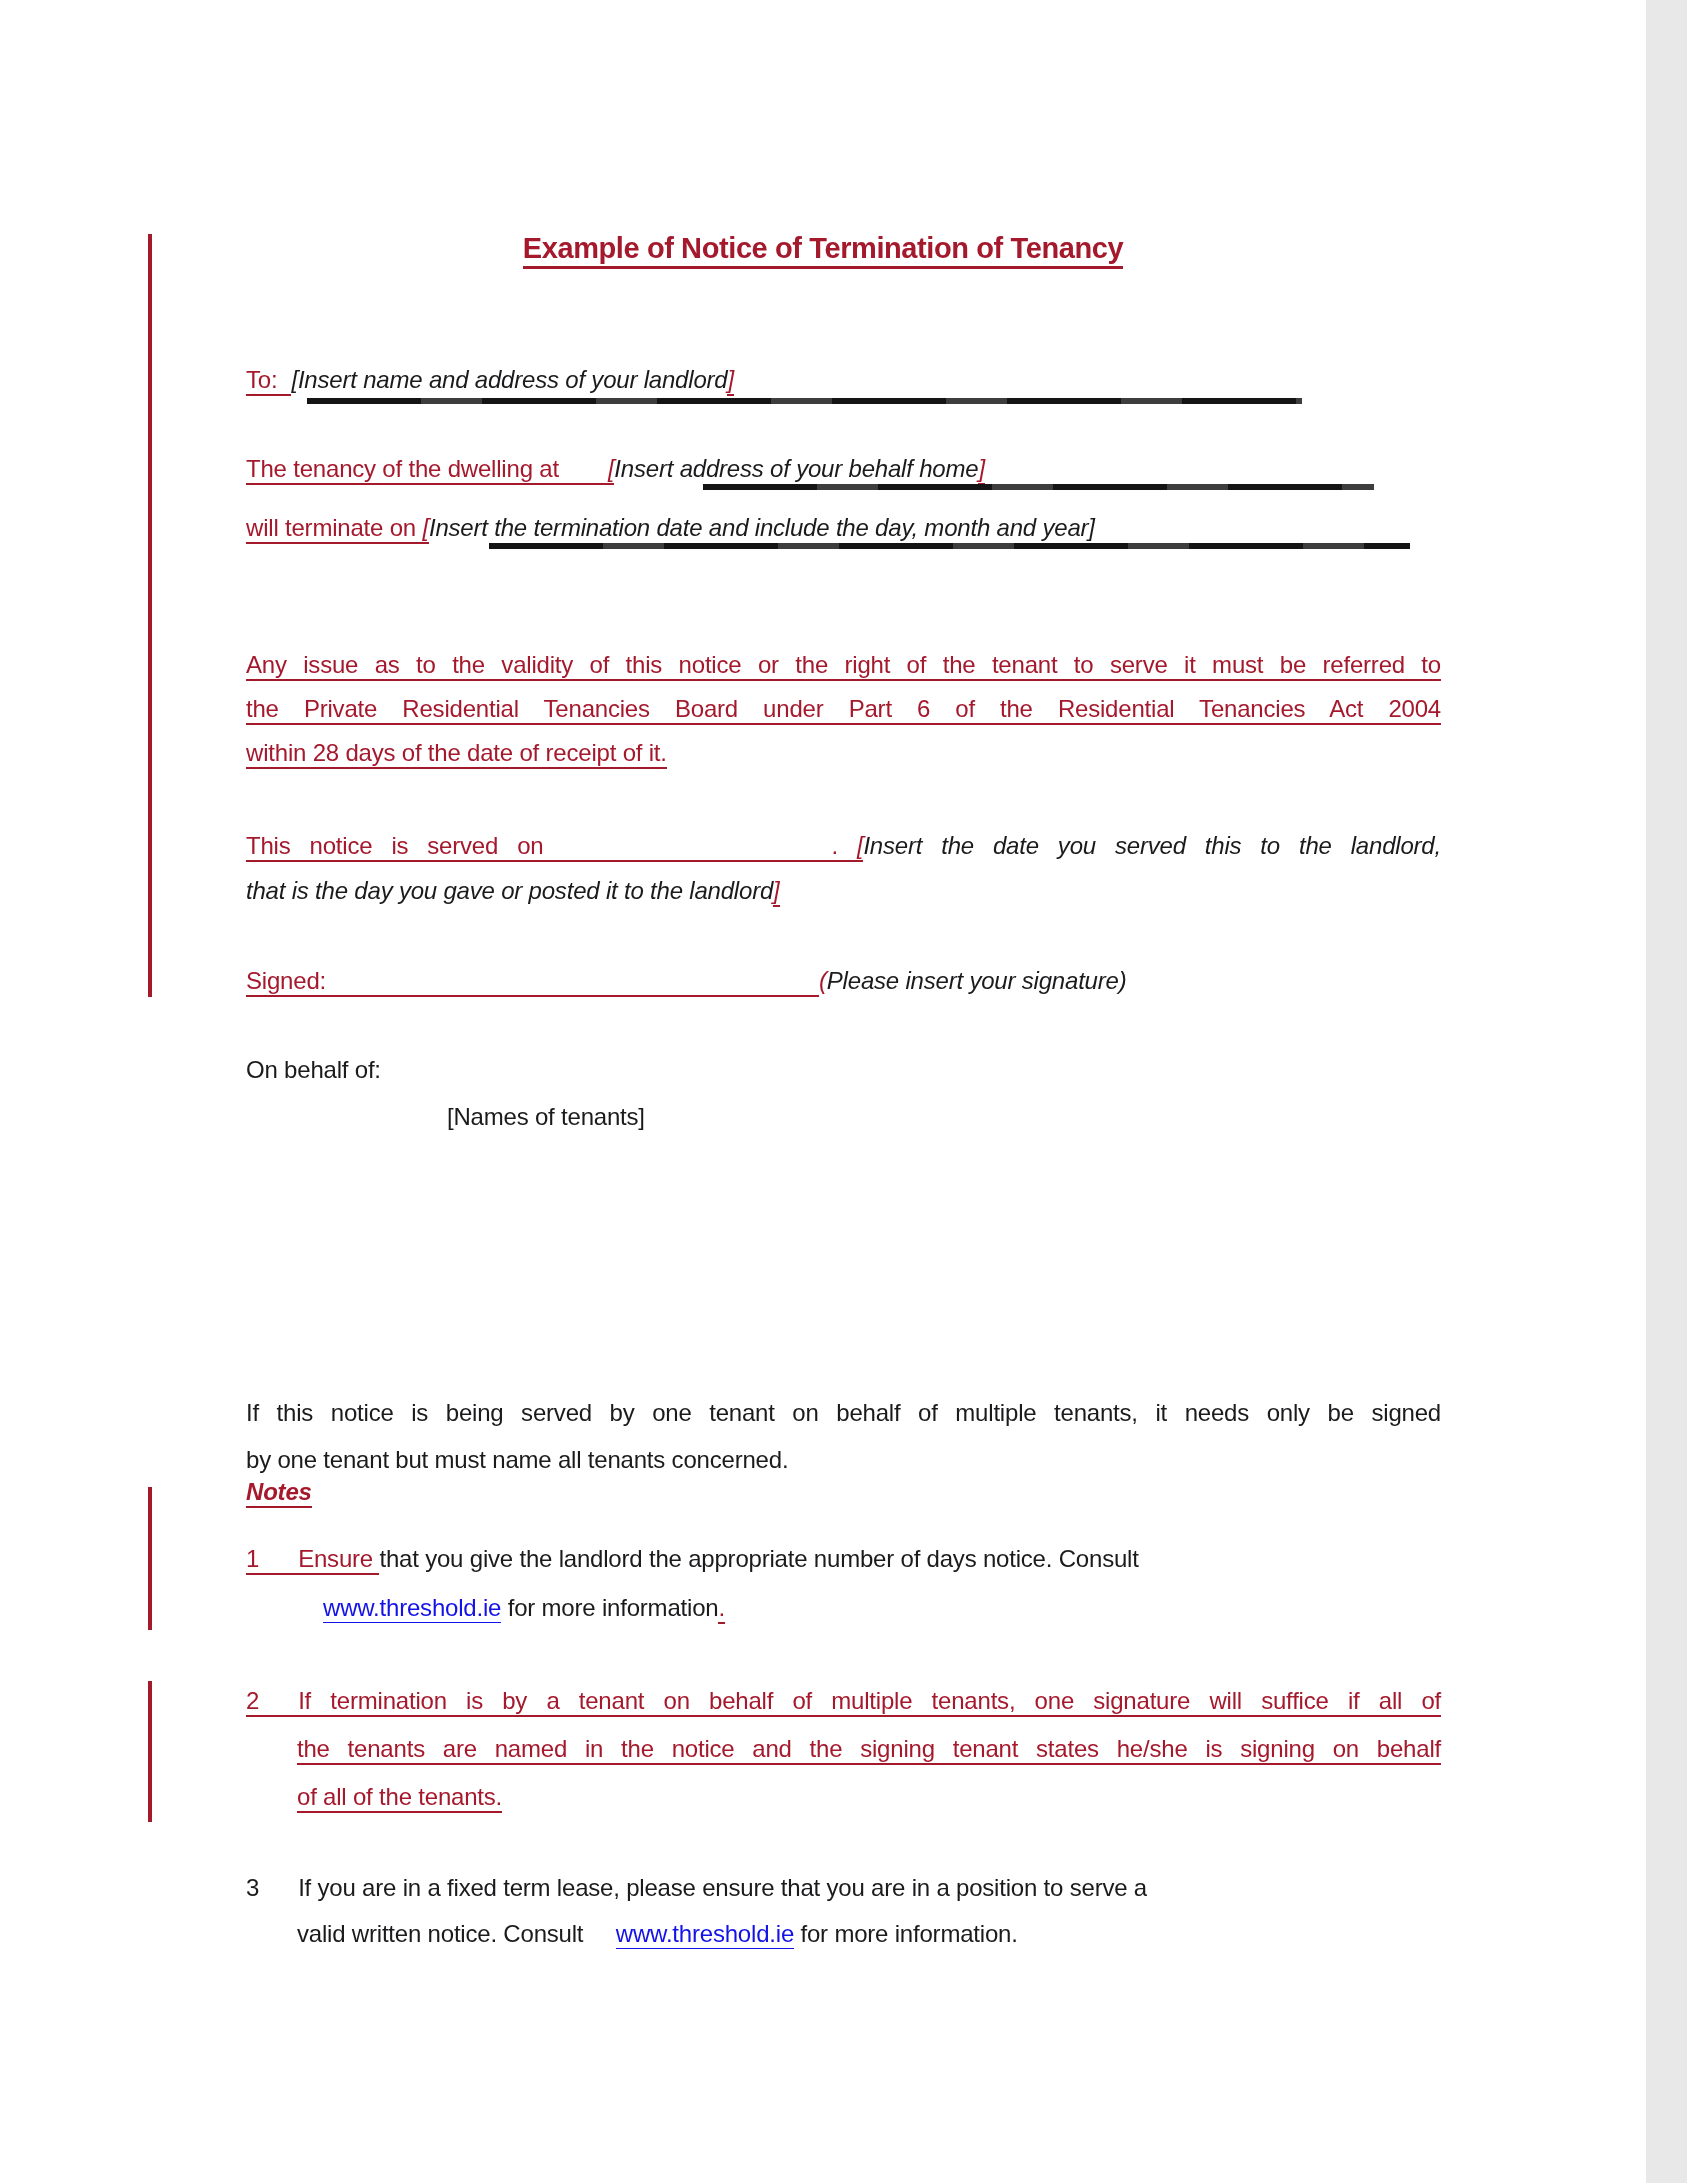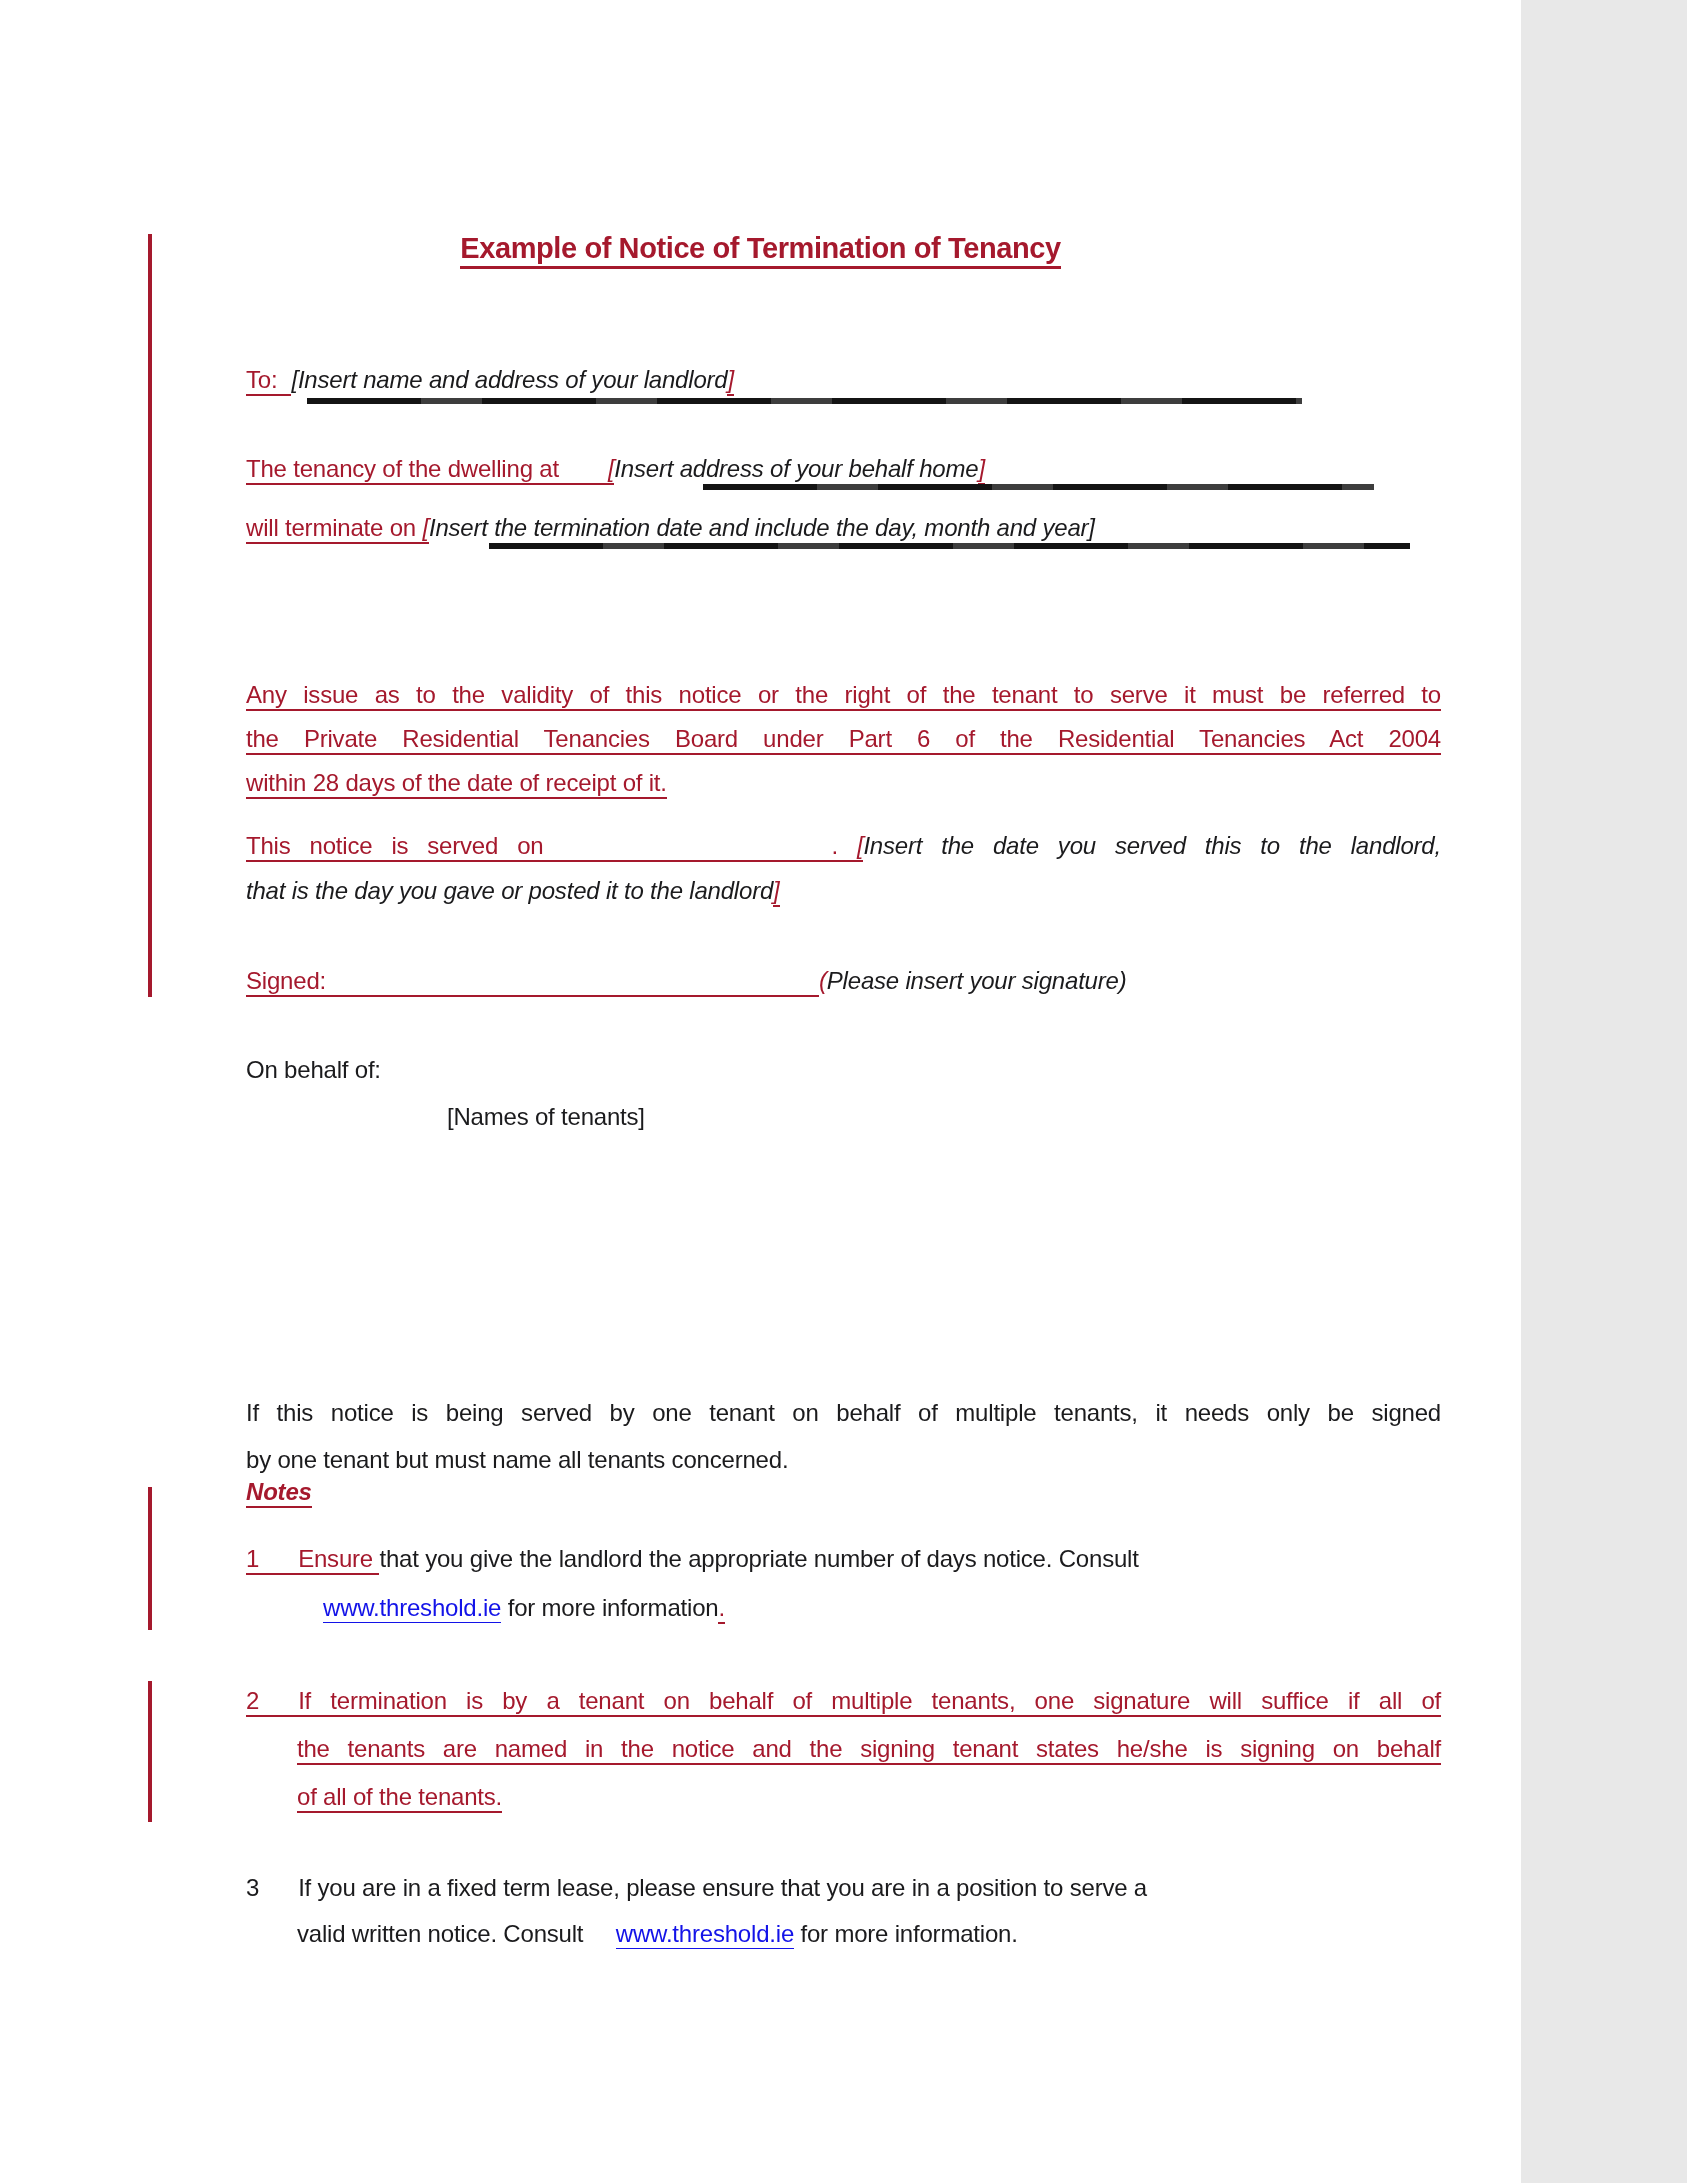--- a/index.html
+++ b/index.html
@@ -4,21 +4,21 @@
 <style>
   :root{
     --red:#A5192D;
     --blue:#1313E8;
     --ink:#1b1b1d;
     --rule:#161616;
   }
   html,body{margin:0;padding:0;background:#e8e8e8;}
   #page{
     position:relative;
-    width:1521px;height:2184px;
+    width:1646px;height:2184px;
     background:#ffffff;
     font-family:"Liberation Sans","DejaVu Sans",sans-serif;
     font-size:24px;
     letter-spacing:-0.2px;
     color:var(--ink);
     overflow:hidden;
   }
   .abs{position:absolute;}
   .block{position:absolute;left:246px;width:1195px;}
   .row{line-height:35px;white-space:nowrap;}
@@ -33,21 +33,21 @@
   .blank-signed{padding-right:493px;}
   .gap-to{padding-right:14px;}
   .gap-tenancy{padding-right:49px;}
   #title-row{position:absolute;left:0;right:0;top:229px;text-align:center;
     font-weight:bold;font-size:29px;letter-spacing:-0.4px;color:var(--red);line-height:38px;}
   #title-row .u{border-bottom-width:3.1px;padding-bottom:1.7px;}
   .thick-rule{position:absolute;height:6.1px;
     background:repeating-linear-gradient(90deg,#141414 0 114px,#3d3d3d 114px 175px);}
   .change-bar{position:absolute;left:148px;width:3.5px;background:var(--red);}
   .link{color:var(--blue);border-bottom:1.9px solid currentColor;padding-bottom:0.9px;cursor:pointer;text-decoration:none;margin-left:26px;}
-  #para-validity{top:673px;line-height:44px;}
+  #para-validity{top:643px;line-height:44px;}
   #para-served{top:823px;line-height:45px;}
   #para-multi{top:1389px;line-height:47px;}
   #item1{top:1534px;line-height:49px;}
   #item2{top:1677px;line-height:48px;}
   #item3{top:1865px;line-height:46px;}
   #row-notes{top:1474px;font-weight:bold;}
   #row-notes .u{border-bottom-width:2.6px;}
 </style>
 </head>
 <body>

